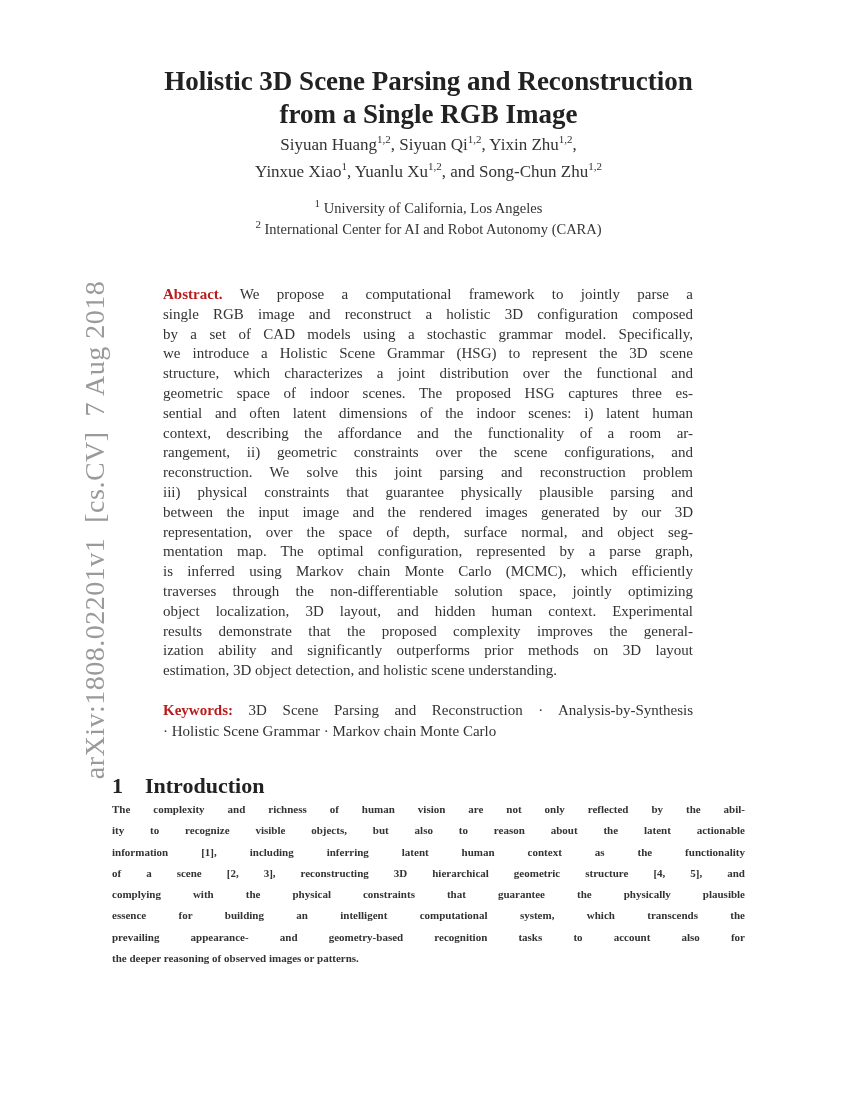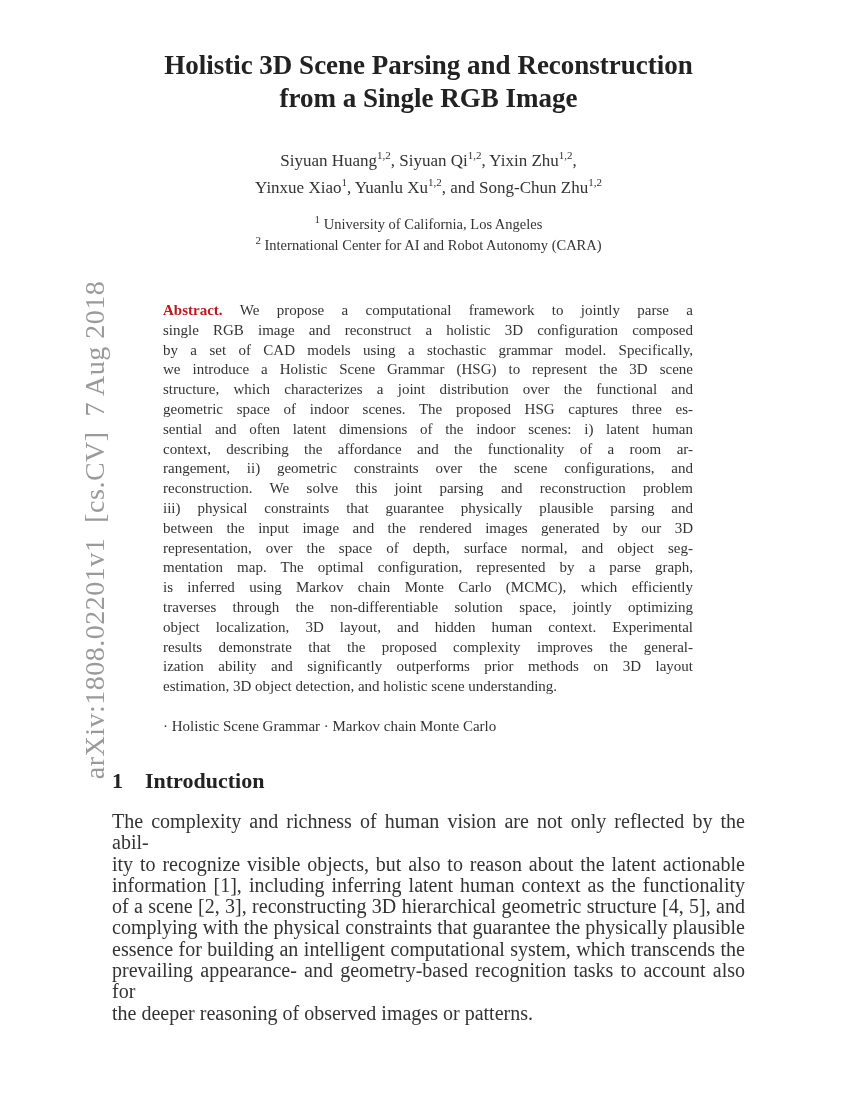--- a/index.html
+++ b/index.html
@@ -22,29 +22,28 @@
     white-space: pre;
     letter-spacing: 0.5px;
   }
   .content {
     position: absolute;
     left: 112px;
     top: 0;
     width: 633px;
   }
   .title {
-    padding-top: 49px;
+    padding-top: 65px;
     text-align: center;
     font-weight: bold;
     font-size: 27px;
     line-height: 33px;
     color: #222222;
   }
   .authors {
-    margin-top: 32px;
     text-align: center;
     font-size: 17px;
     line-height: 27px;
   }
   sup { font-size: 11px; line-height: 0; }
   .affils {
     margin-top: 13px;
     text-align: center;
     font-size: 14.5px;
     line-height: 20.5px;
@@ -65,24 +64,24 @@
   .jline.last-line { text-align: left; text-align-last: left; }
   .run-label { font-weight: bold; color: #b91c1c; }
   .heading {
     margin-top: 31px;
     font-size: 22px;
     font-weight: bold;
     color: #222222;
   }
   .heading .num { margin-right: 22px; }
   .para {
-    margin-top: 17px;
     width: 633px;
-    font-size: 20px;
+    font-size: 11px;
     line-height: 21.3px;
+    font-weight: bold;
   }
 </style>
 </head>
 <body>
 
 <div class="page">
 
   <div class="watermark">arXiv:1808.02201v1  [cs.CV]  7 Aug 2018</div>
 
   <div class="content">
@@ -121,20 +120,21 @@
           <div class="jline">is inferred using Markov chain Monte Carlo (MCMC), which efficiently</div>
           <div class="jline">traverses through the non-differentiable solution space, jointly optimizing</div>
           <div class="jline">object localization, 3D layout, and hidden human context. Experimental</div>
           <div class="jline">results demonstrate that the proposed complexity improves the general-</div>
           <div class="jline">ization ability and significantly outperforms prior methods on 3D layout</div>
           <div class="jline last-line">estimation, 3D object detection, and holistic scene understanding.</div>
         </div>
     </div>
 
     <div class="keywords">
+      <div class="jline"><span class="run-label">Keywords:</span> <span>3D Scene Parsing and Reconstruction · Analysis-by-Synthesis</span></div>
       <div>· Holistic Scene Grammar · Markov chain Monte Carlo</div>
     </div>
 
     <div class="heading">
       <span class="num">1</span><span>Introduction</span>
     </div>
 
     <div class="para">
         <div class="jline">The complexity and richness of human vision are not only reflected by the abil-</div>
         <div class="jline">ity to recognize visible objects, but also to reason about the latent actionable</div>

